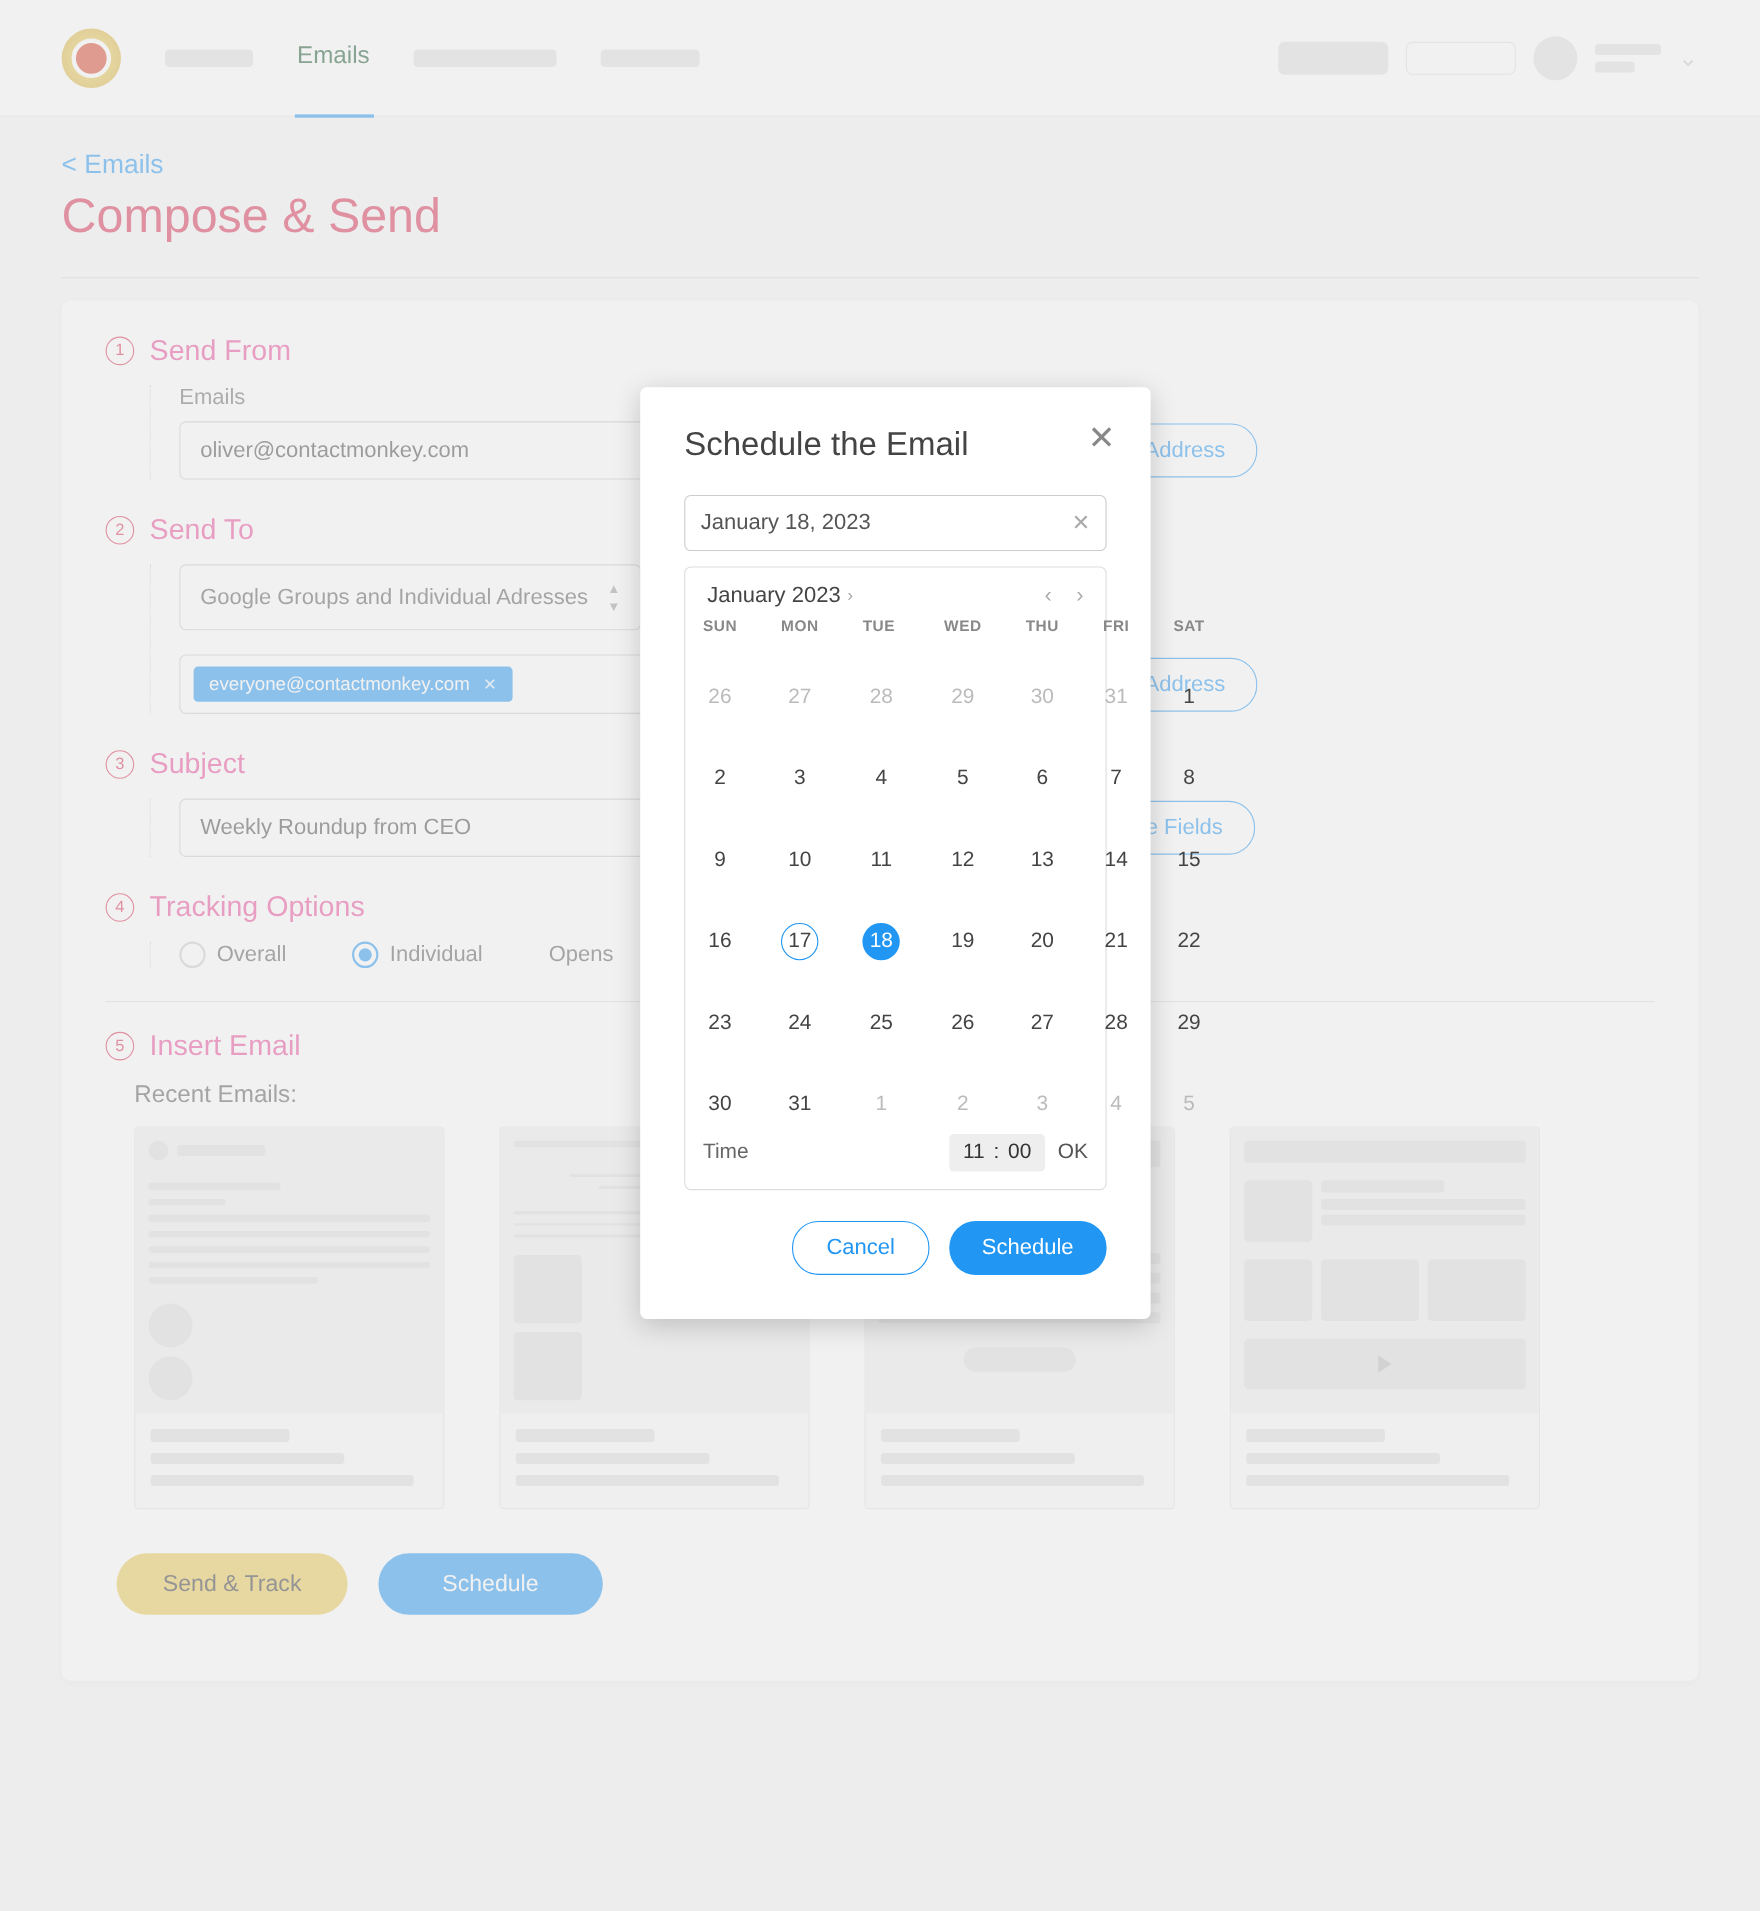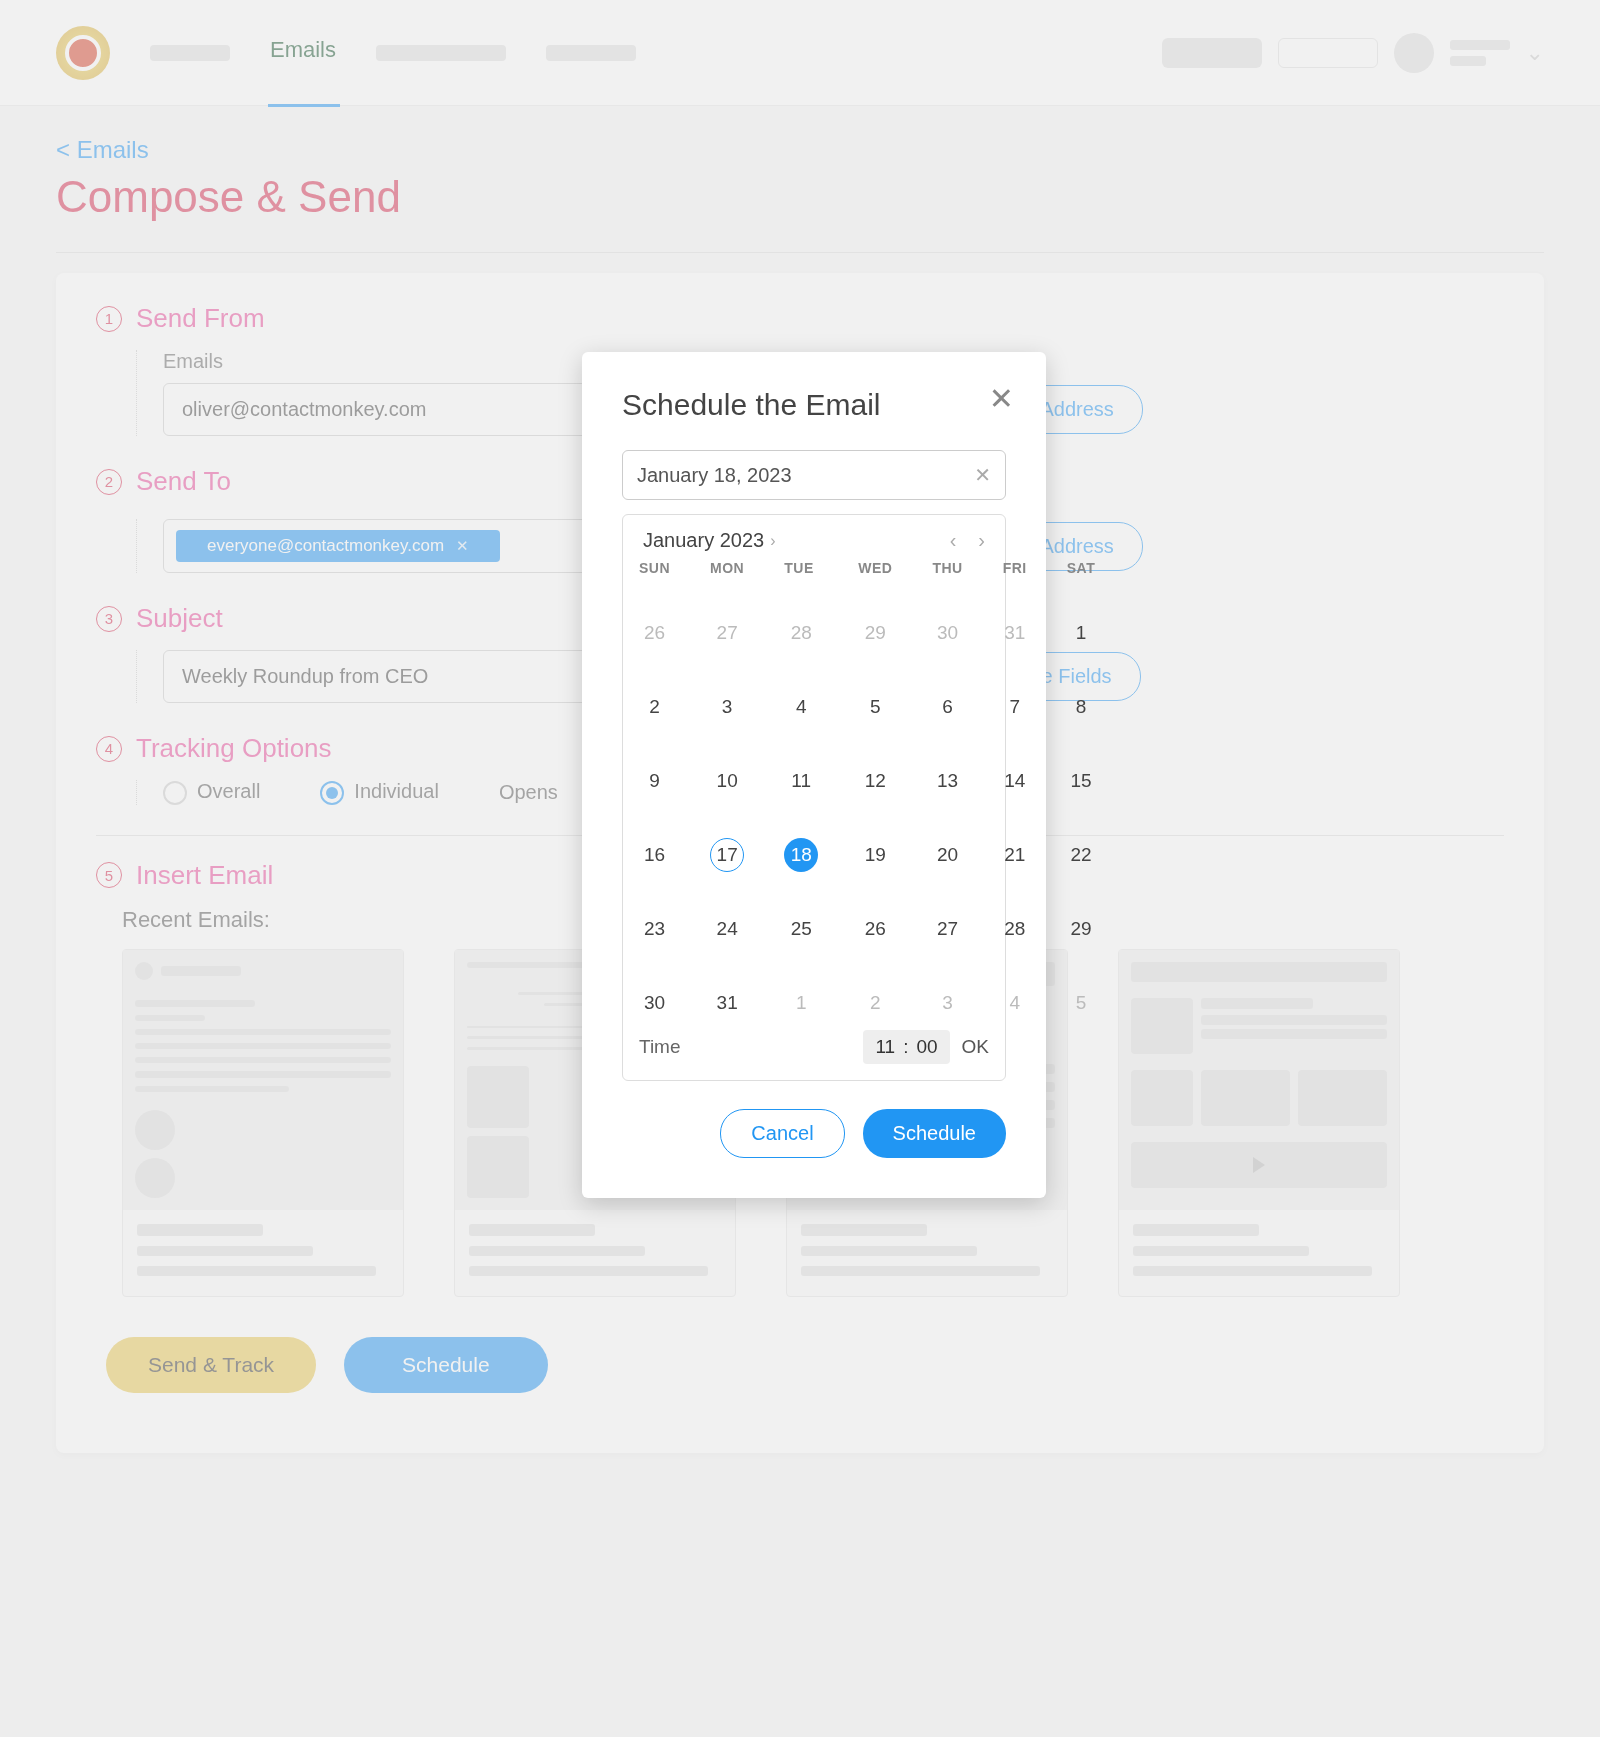--- a/index.html
+++ b/index.html
@@ -26,21 +26,21 @@
   .step { margin-bottom:30px; }
   .step-head { display:flex; align-items:center; gap:14px; margin-bottom:16px;}
   .step-num { width:26px;height:26px;border:1.5px solid #d82a4e;border-radius:50%;display:flex;align-items:center;justify-content:center;color:#d82a4e;font-size:15px;}
   .step-title { font-size:26px; color:#ec4899; font-weight:500;}
   .step-body { margin-left:40px; border-left:1px dotted #ccc; padding-left:26px;}
   .label { font-size:20px; color:#666; margin-bottom:10px; display:block;}
   .row { display:flex; align-items:center; gap:24px; }
   .input { border:1px solid #ccc; border-radius:6px; padding:14px 18px; font-size:20px; color:#444; background:#fff; width:780px;}
   .select { border:1px solid #ccc; border-radius:6px; padding:14px 18px; font-size:20px; color:#555; background:#fff; width:420px; display:flex; justify-content:space-between; align-items:center;}
   .chip-row { border:1px solid #ccc; border-radius:6px; padding:10px 12px; width:780px; display:flex; align-items:center;}
-  .chip { background:#2196f3; color:#fff; padding:6px 31px; border-radius:4px; font-size:17px; display:flex; align-items:center; gap:12px;}
+  .chip { background:#2196f3; color:#fff; padding:6px 14px; border-radius:4px; font-size:17px; display:flex; align-items:center; gap:12px;}
   .chip-x { font-size:15px; opacity:.85;}
   .btn-outline { border:1.5px solid #2196f3; color:#2196f3; background:#fff; border-radius:24px; padding:12px 28px; font-size:20px;}
   .radio-row { display:flex; gap:60px; align-items:center; font-size:20px; color:#555;}
   .radio { width:24px;height:24px;border:2px solid #ccc;border-radius:50%;display:inline-block; vertical-align:middle; margin-right:10px;}
   .radio.on { border-color:#2196f3; position:relative;}
   .radio.on::after { content:'';position:absolute;inset:4px;background:#2196f3;border-radius:50%;}
   .thumbs { display:flex; gap:50px; margin-top:16px;}
   .thumb { width:282px; border:1px solid #e4e4e4; border-radius:4px; background:#fafafa;}
   .thumb-prev { height:260px; background:#f0f0f0; padding:12px; display:flex;flex-direction:column;gap:8px;}
   .ph-bar { height:10px; background:#ddd; border-radius:3px;}
@@ -117,20 +117,27 @@
         </div>
       </div>
     </div>
 
     <div class="step">
       <div class="step-head">
           <div class="step-num">2</div>
           <div class="step-title">Send To</div>
         </div>
       <div class="step-body">
+        <div class="select">
+          <span>Google Groups and Individual Adresses</span>
+          <span class="updown">
+              <span>▲</span>
+              <span>▼</span>
+            </span>
+        </div>
         <div class="row" style="margin-top:22px">
           <div class="chip-row">
             <div class="chip">
                 <span>everyone@contactmonkey.com</span>
                 <span class="chip-x">✕</span>
               </div>
           </div>
           <button class="btn-outline">New Address</button>
         </div>
       </div>

